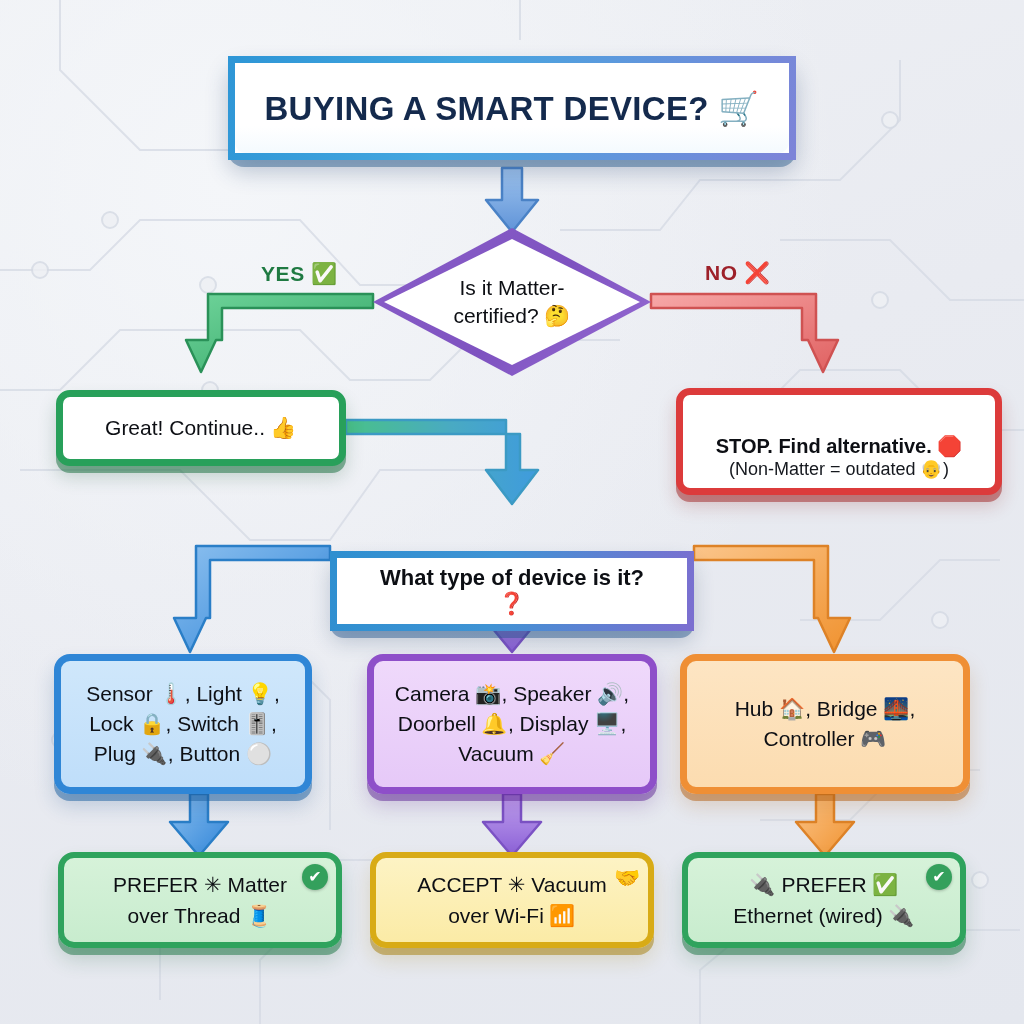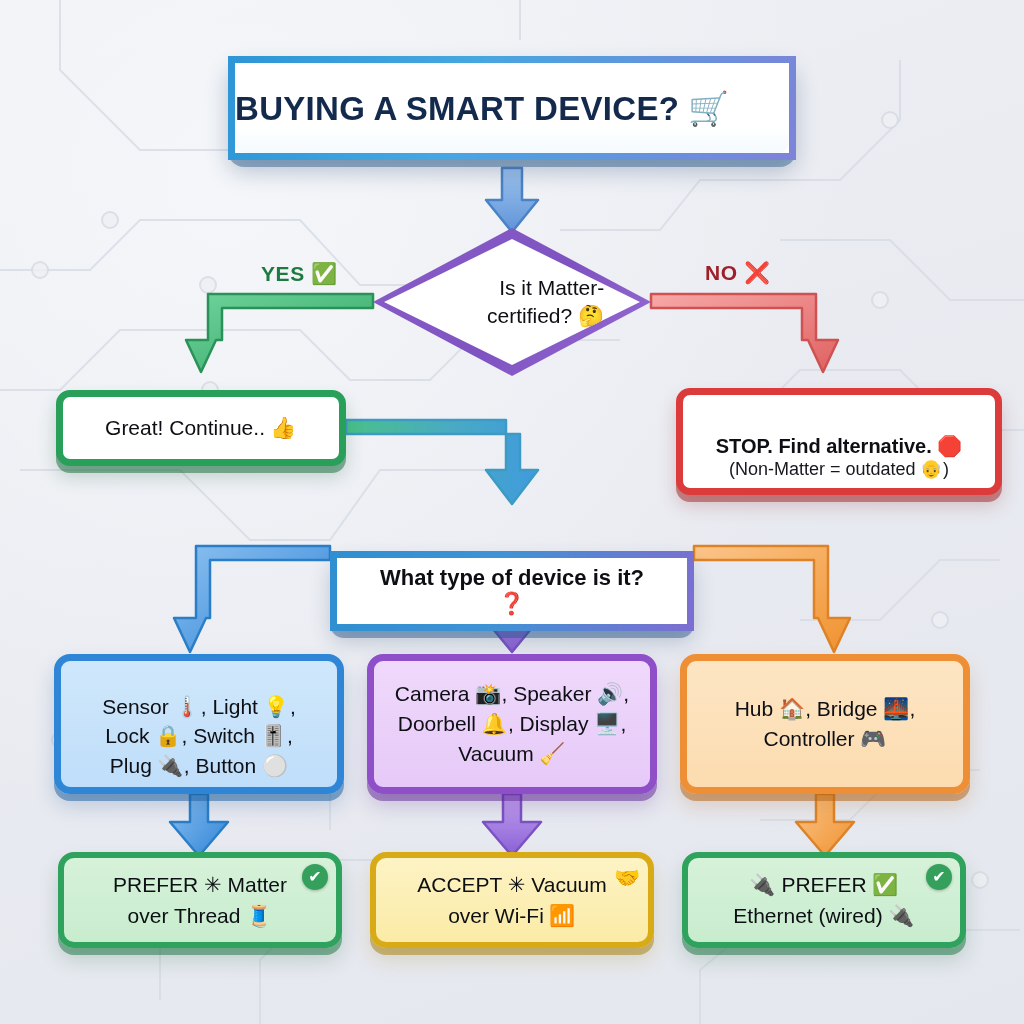--- a/index.html
+++ b/index.html
@@ -56,34 +56,34 @@
     background: #ffffff;
     border: 7px solid #3a9ad9;
     border-image: linear-gradient(110deg, #2e96d6 0%, #45a7e0 40%, #7d84d8 100%) 1;
     box-shadow: 0 7px 0 rgba(40,90,140,.45), 0 12px 22px rgba(40,70,110,.28);
   }
   .title-inner {
     position: absolute;
     inset: 0;
     border-radius: 11px;
     background: linear-gradient(180deg,#ffffff 0%,#ffffff 70%,#f4fafe 100%);
-    display: flex; align-items: center; 
+    display: flex; align-items: center; justify-content: center;
   }
   .title-text {
     font-size: 33px;
     font-weight: 700;
     letter-spacing: .3px;
     color: #142a4d;
     text-transform: uppercase;
   }
 
   
   .diamond-wrap {
     left: 373px; top: 228px;
-    width: 278px; height: 148px; text-align: right;
+    width: 278px; height: 148px;
   }
   .diamond-shape {
     position: absolute;
     inset: 0;
     background: linear-gradient(135deg,#8a5fc9 0%,#7e52c0 55%,#9a6fd6 100%);
     clip-path: polygon(50% 0%, 100% 50%, 50% 100%, 0% 50%);
     filter: drop-shadow(0 7px 7px rgba(70,40,120,.38));
   }
   .diamond-face {
     position: absolute;
@@ -153,25 +153,24 @@
 
   
   .cat {
     height: 140px;
     border-radius: 16px;
     padding: 6px 14px;
   }
   .cat .ln { font-size: 21px; font-weight: 400; line-height: 1.42; color: #0d0f14; }
 
   .cat-blue {
-    left: 54px; top: 654px; width: 290px;
+    left: 54px; top: 654px; width: 258px;
     background: linear-gradient(180deg,#cfe7fb 0%,#bfdefa 100%);
     border: 7px solid #2f86d6;
     box-shadow: 0 7px 0 rgba(28,95,160,.5), 0 12px 20px rgba(30,80,140,.22);
-    justify-content: flex-end;
   }
   .cat-purple {
     left: 367px; top: 654px; width: 290px;
     background: linear-gradient(180deg,#efd9fb 0%,#e6c9f8 100%);
     border: 7px solid #8e4fc9;
     box-shadow: 0 7px 0 rgba(95,40,150,.5), 0 12px 20px rgba(90,40,140,.22);
   }
   .cat-orange {
     left: 680px; top: 654px; width: 290px;
     background: linear-gradient(180deg,#fde5c3 0%,#fcdcb0 100%);

